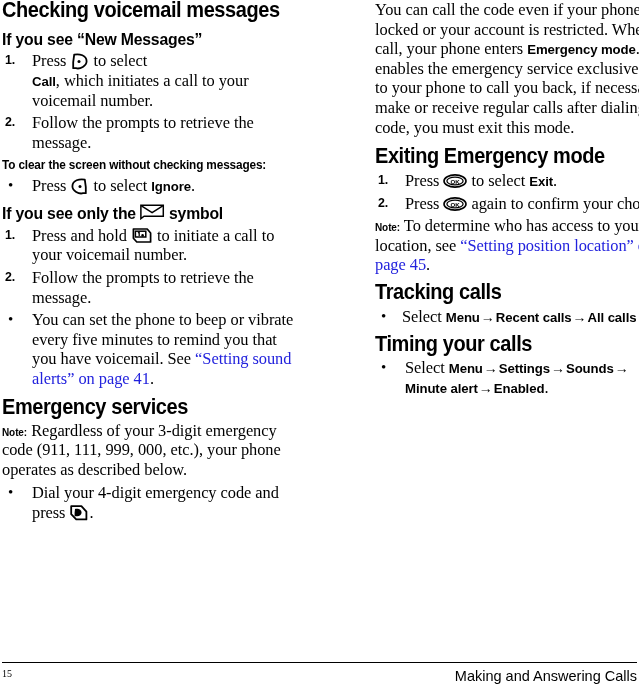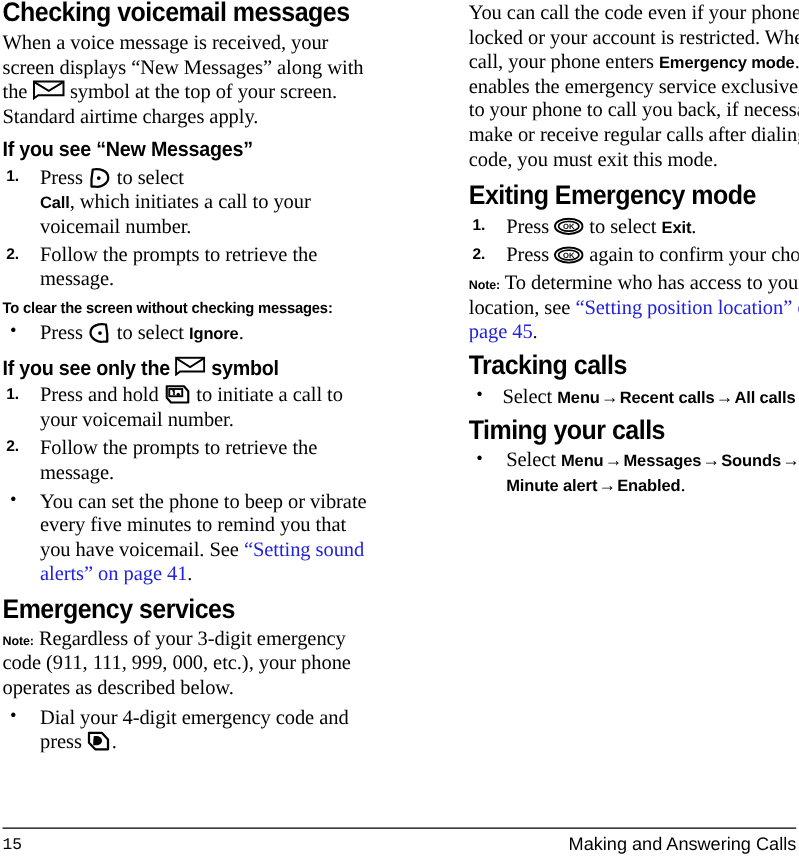--- a/index.html
+++ b/index.html
@@ -172,22 +172,22 @@
     left: 0;
     top: 0;
     width: 635px;
     height: 1.4px;
     background: #000;
   }
   .footer .pageno {
     position: absolute;
     left: 0;
     top: 6px;
-    font-family: Liberation Mono, monospace;
-    font-size: 13px;
+    font-family: Liberation Serif, serif;
+    font-size: 10px;
   }
   .footer .chapter {
     position: absolute;
     right: 0;
     top: 6px;
     font-family: "Liberation Sans", sans-serif;
     font-size: 14.5px;
     text-align: center;
   }
 </style>
@@ -195,24 +195,20 @@
 <body>
 
 <div class="page">
 
   <div class="columns">
 
     <div class="col col-left">
 
       <h1 class="section">Checking voicemail messages</h1>
 
-      <p class="body"><span>When a voice message is received, your screen displays “New Messages” along with the </span><span class="icon ico-env"><svg viewBox="0 0 26 16" width="26" height="16">
-            <path d="M1.2,1.2 H24.8 V12.2 H4.6 L1.2,14.6 Z" fill="#fff" stroke="#000" stroke-width="1.6" stroke-linejoin="miter"></path>
-            <path d="M1.8,1.9 L13,8.6 L24.2,1.9" fill="none" stroke="#000" stroke-width="1.6"></path>
-          </svg></span><span> symbol at the top of your screen. Standard airtime charges apply.</span></p>
 
       <h2 class="sub">If you see “New Messages”</h2>
 
       <div class="item">
         <span class="marker">1.</span><span>Press </span><span class="icon ico-key"><svg viewBox="0 0 19 17" width="19" height="17">
             <path d="M4.2,1.6 C9.5,0.6 16.5,2.2 16.6,8.2 C16.7,13.0 10.0,16.4 6.0,15.2 L3.2,15.2 L3.2,9.2 Z" fill="#fff" stroke="#000" stroke-width="1.8" stroke-linejoin="round"></path>
             <circle cx="9.0" cy="8.4" r="1.5" fill="#000"></circle>
           </svg></span><span> to select</span><br>
         <span class="ui">Call</span><span>, which initiates a call to your voicemail number.</span>
       </div>
@@ -297,21 +293,21 @@
 
       <div class="item tight">
         <span class="bullet">•</span><span>Select </span><span class="ui">Menu</span><span class="arrow">→</span><span class="ui">Recent calls</span><span class="arrow">→</span><span class="ui">All calls timer.</span>
       </div>
 
 
       <h1 class="section" style="margin-top:7px">Timing your calls</h1>
 
 
       <div class="item">
-        <span class="bullet">•</span><span>Select </span><span class="ui">Menu</span><span class="arrow">→</span><span class="ui">Messages</span><span class="arrow">→</span><span class="ui">Sounds</span><span class="arrow">→</span><br>
+        <span class="bullet">•</span><span>Select </span><span class="ui">Menu</span><span class="arrow">→</span><span class="ui">Settings</span><span class="arrow">→</span><span class="ui">Sounds</span><span class="arrow">→</span><br>
         <span class="ui">Minute alert</span><span class="arrow">→</span><span class="ui">Enabled</span><span>.</span>
       </div>
 
     </div>
   </div>
 
   <div class="footer">
     <div class="rule"></div>
     <div class="pageno">15</div>
     <div class="chapter">Making and Answering Calls</div>

